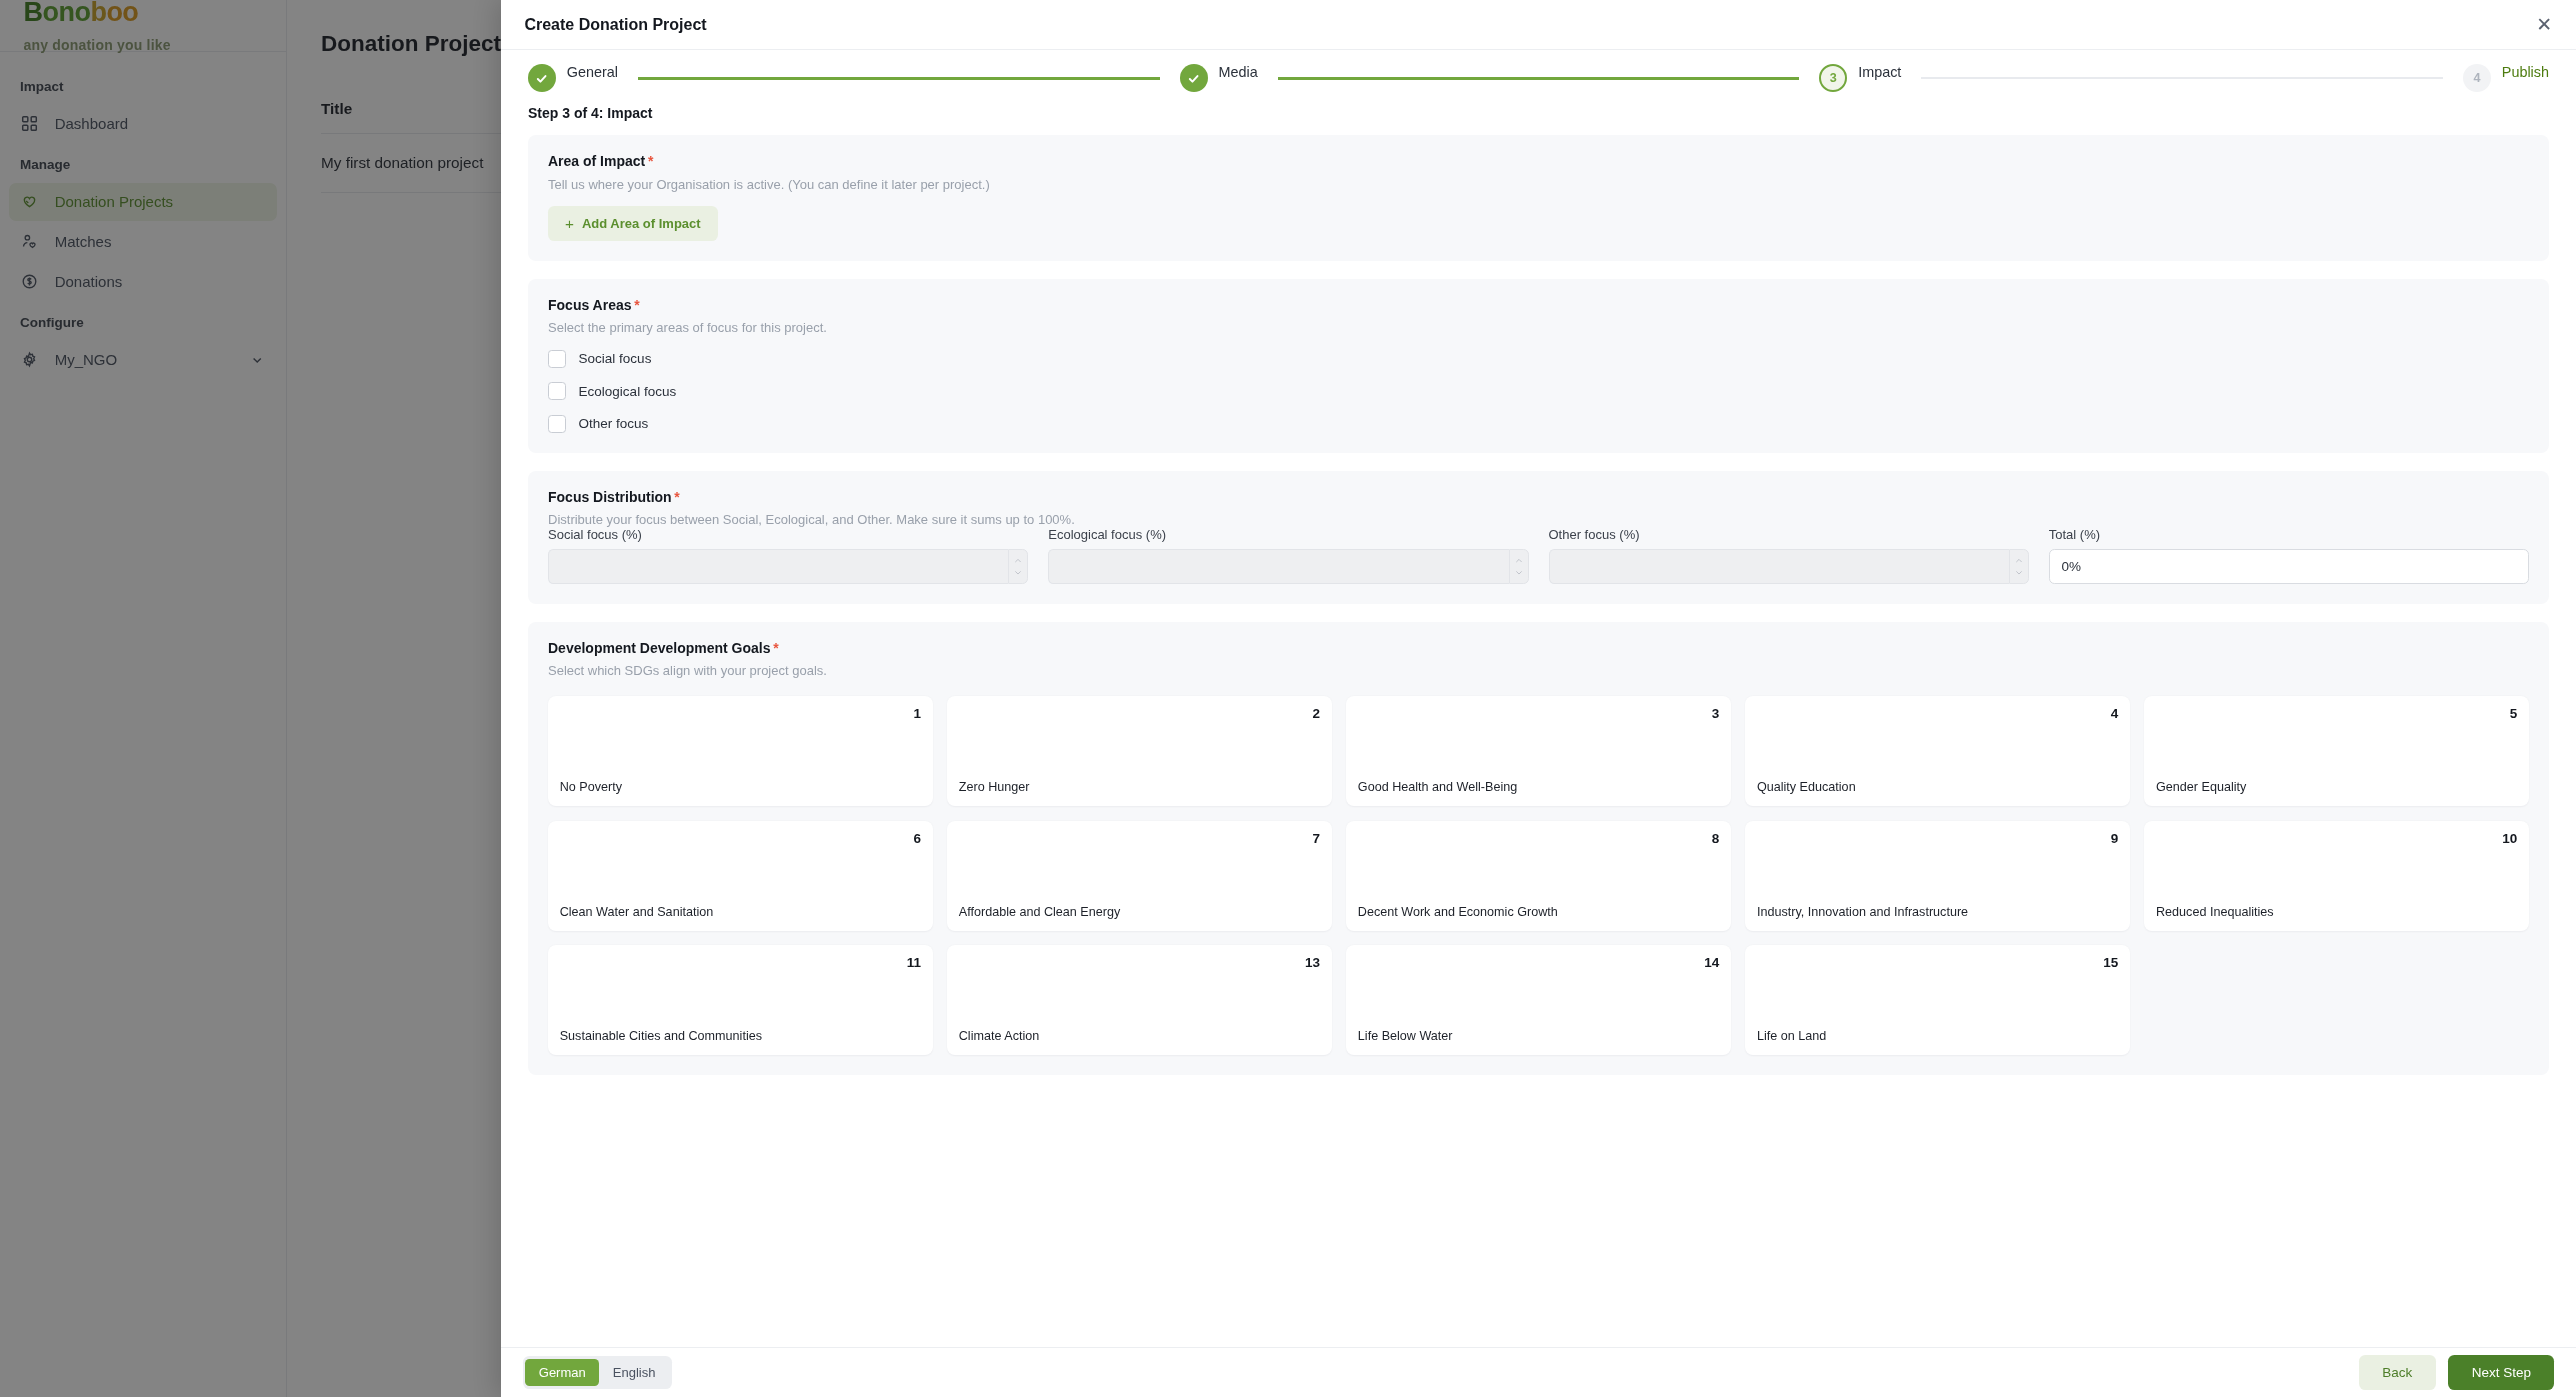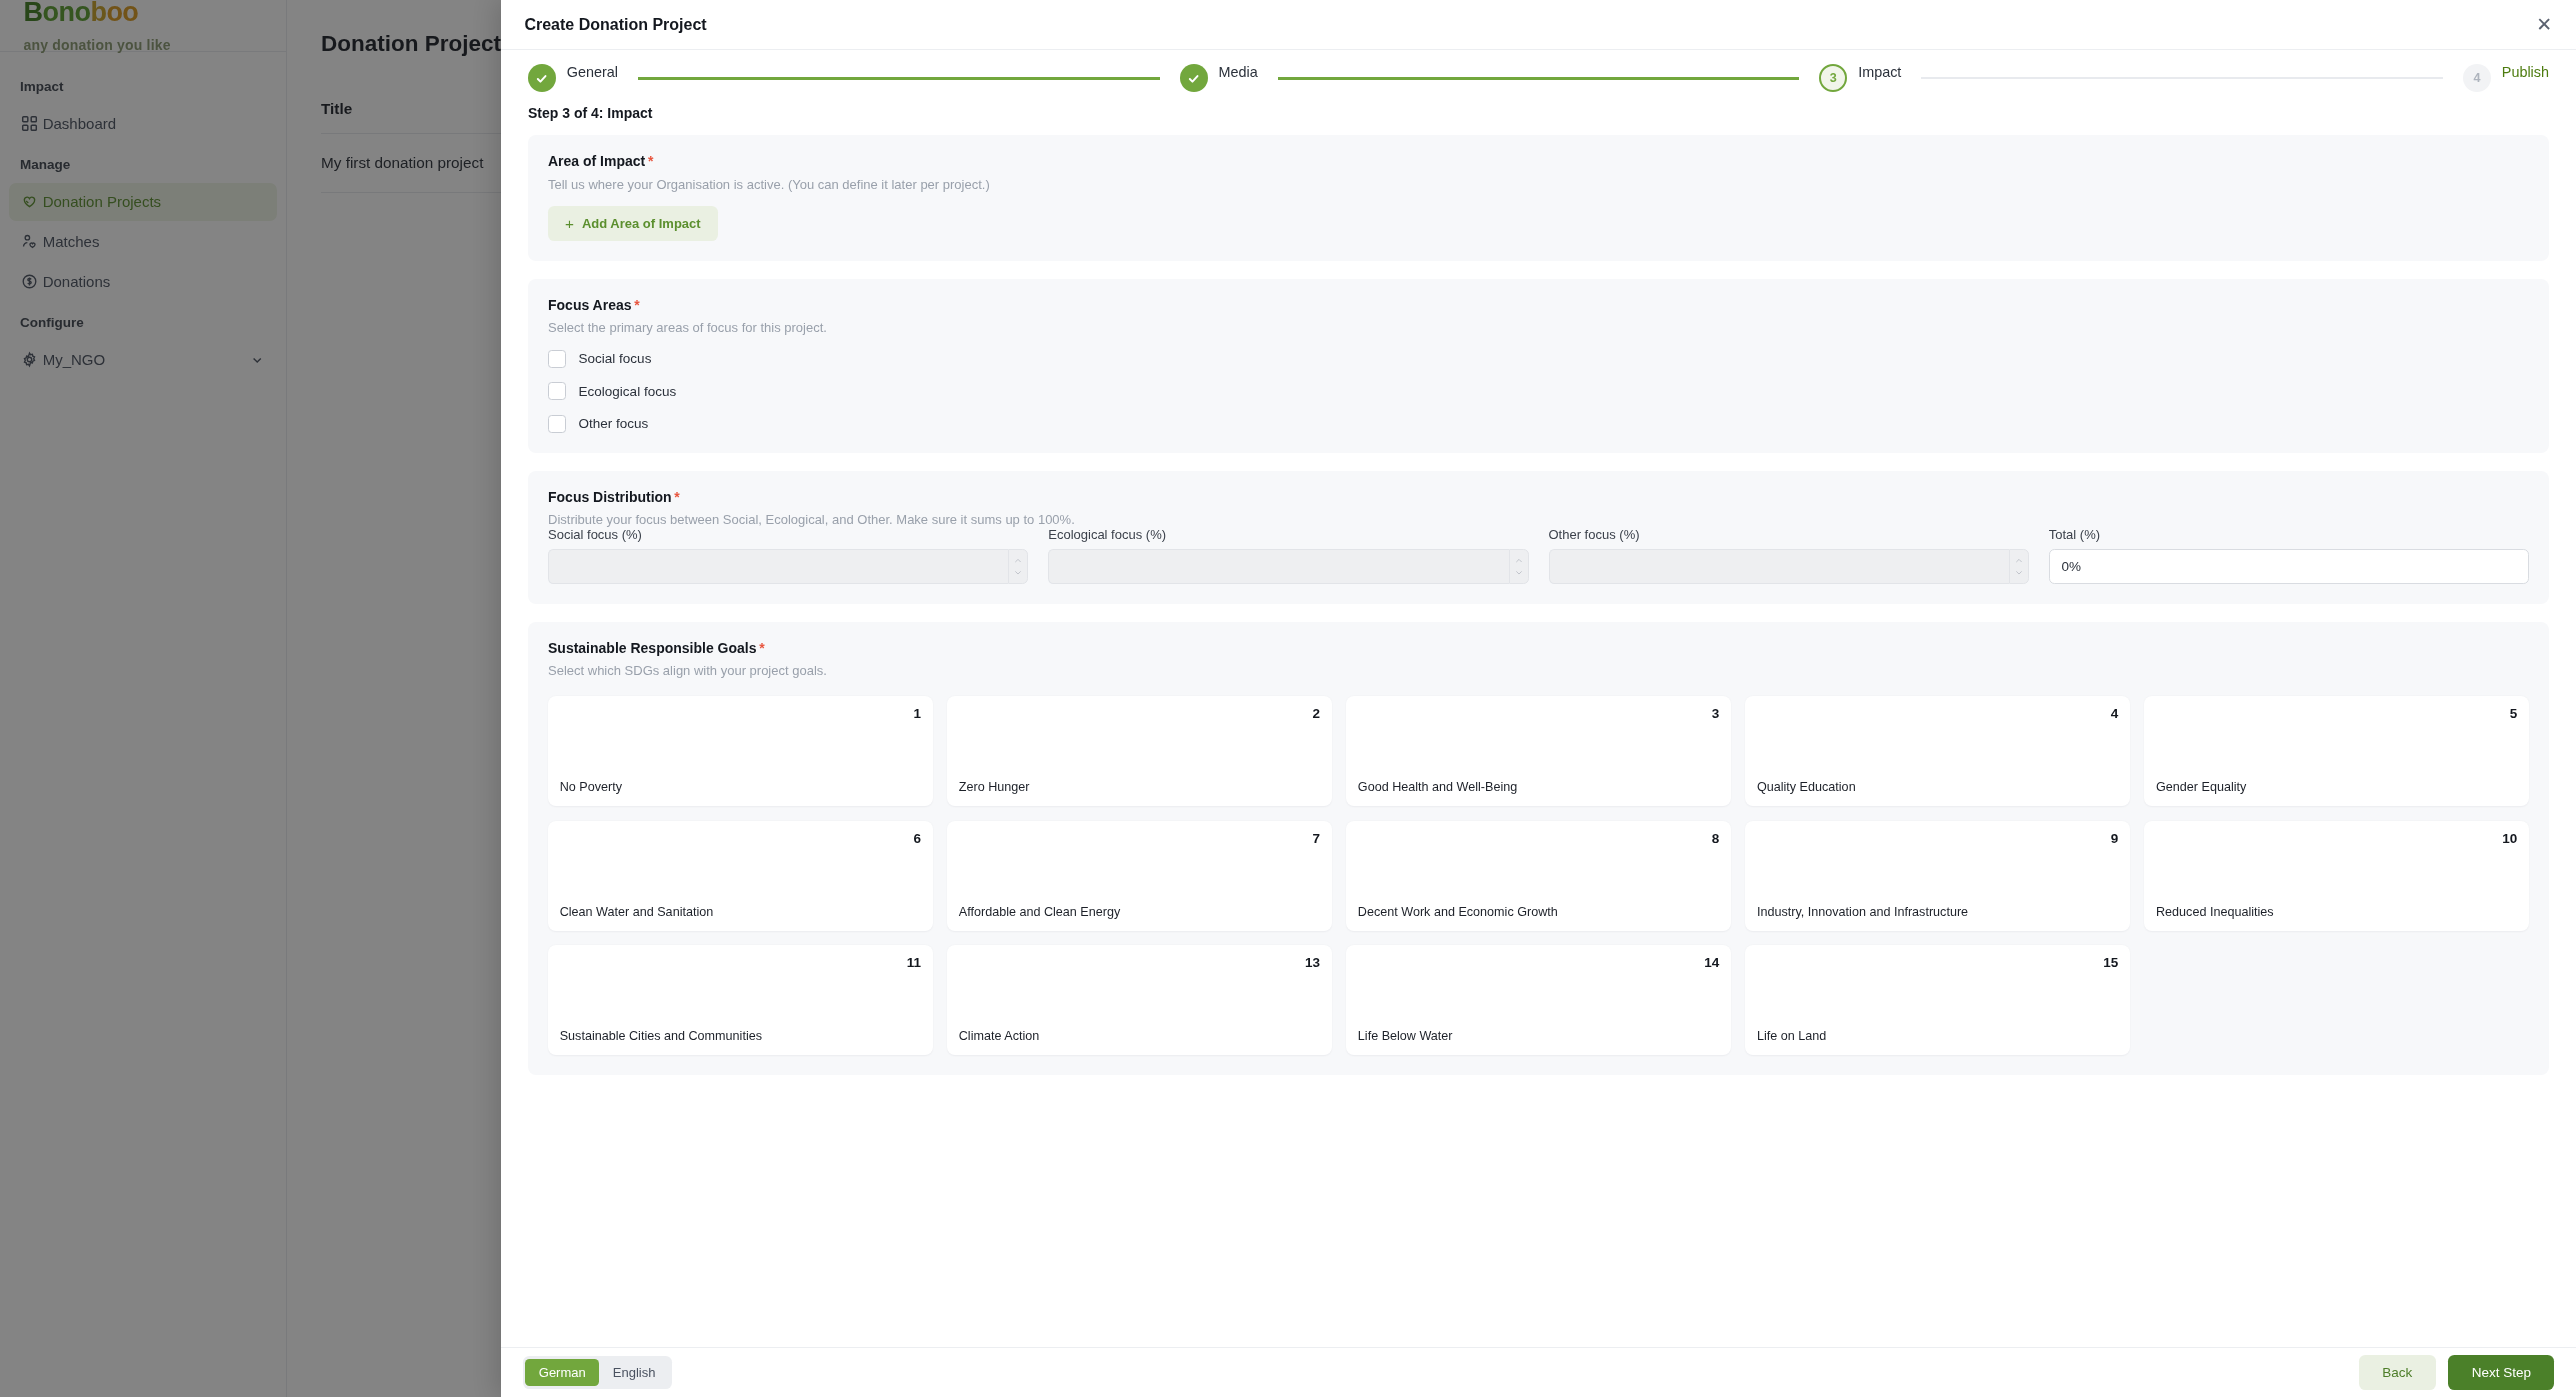--- a/index.html
+++ b/index.html
@@ -37,21 +37,21 @@
   .brand-word .c4 { color: #d99a1f; }
   .brand-tag {
     font-size: 14px; color: #8a9a72; margin-top: 12px; letter-spacing: 0.2px; font-weight: bold;
   }
   .nav { padding: 14.4px 0 0 0; }
   .nav-group-label {
     font-size: 13.5px; font-weight: 600; color: #3f4650;
     padding: 12.6px 20px 9px 20px;
   }
   .nav-item {
-    display: flex; align-items: center; gap: 5px;
+    display: flex; align-items: center; gap: 17px;
     height: 38px; margin: 1.8px 9px; padding: 0 11.7px;
     border-radius: 7.2px;
     font-size: 15px; color: #4a5260;
   }
   .nav-item.active {
     background: #eef4e6; color: #5b8f2e; font-weight: 500;
   }
   .nav-item .nav-ico { width: 17px; height: 17px; flex: 0 0 17px; display:block; }
   .nav-item.has-chevron { justify-content: flex-start; position: relative; }
   .nav-chev { position: absolute; right: 12.6px; width: 14.4px; height: 14.4px; }
@@ -476,21 +476,21 @@
         </div>
         <div>
           <div class="field-label">Total (%)</div>
           <input class="total-input" type="text" readonly="" value="0%" style="">
         </div>
       </div>
     </div>
 
     <div class="panel">
       <div class="panel-title">
-        <span>Sustainable Responsible Goals</span><span class="req">*</span>
+        <span>Development Development Goals</span><span class="req">*</span>
       </div>
       <div class="panel-sub">Select which SDGs align with your project goals.</div>
 
       <div class="sdg-grid">
         <div class="sdg-card">
             <span class="sdg-num">1</span>
             <span class="sdg-label">No Poverty</span>
           </div>
         <div class="sdg-card">
             <span class="sdg-num">2</span>

